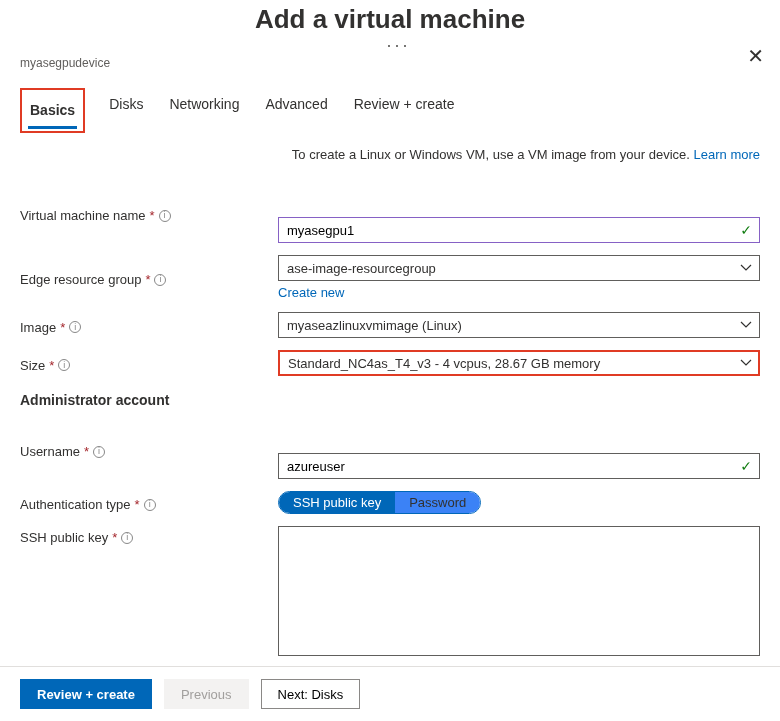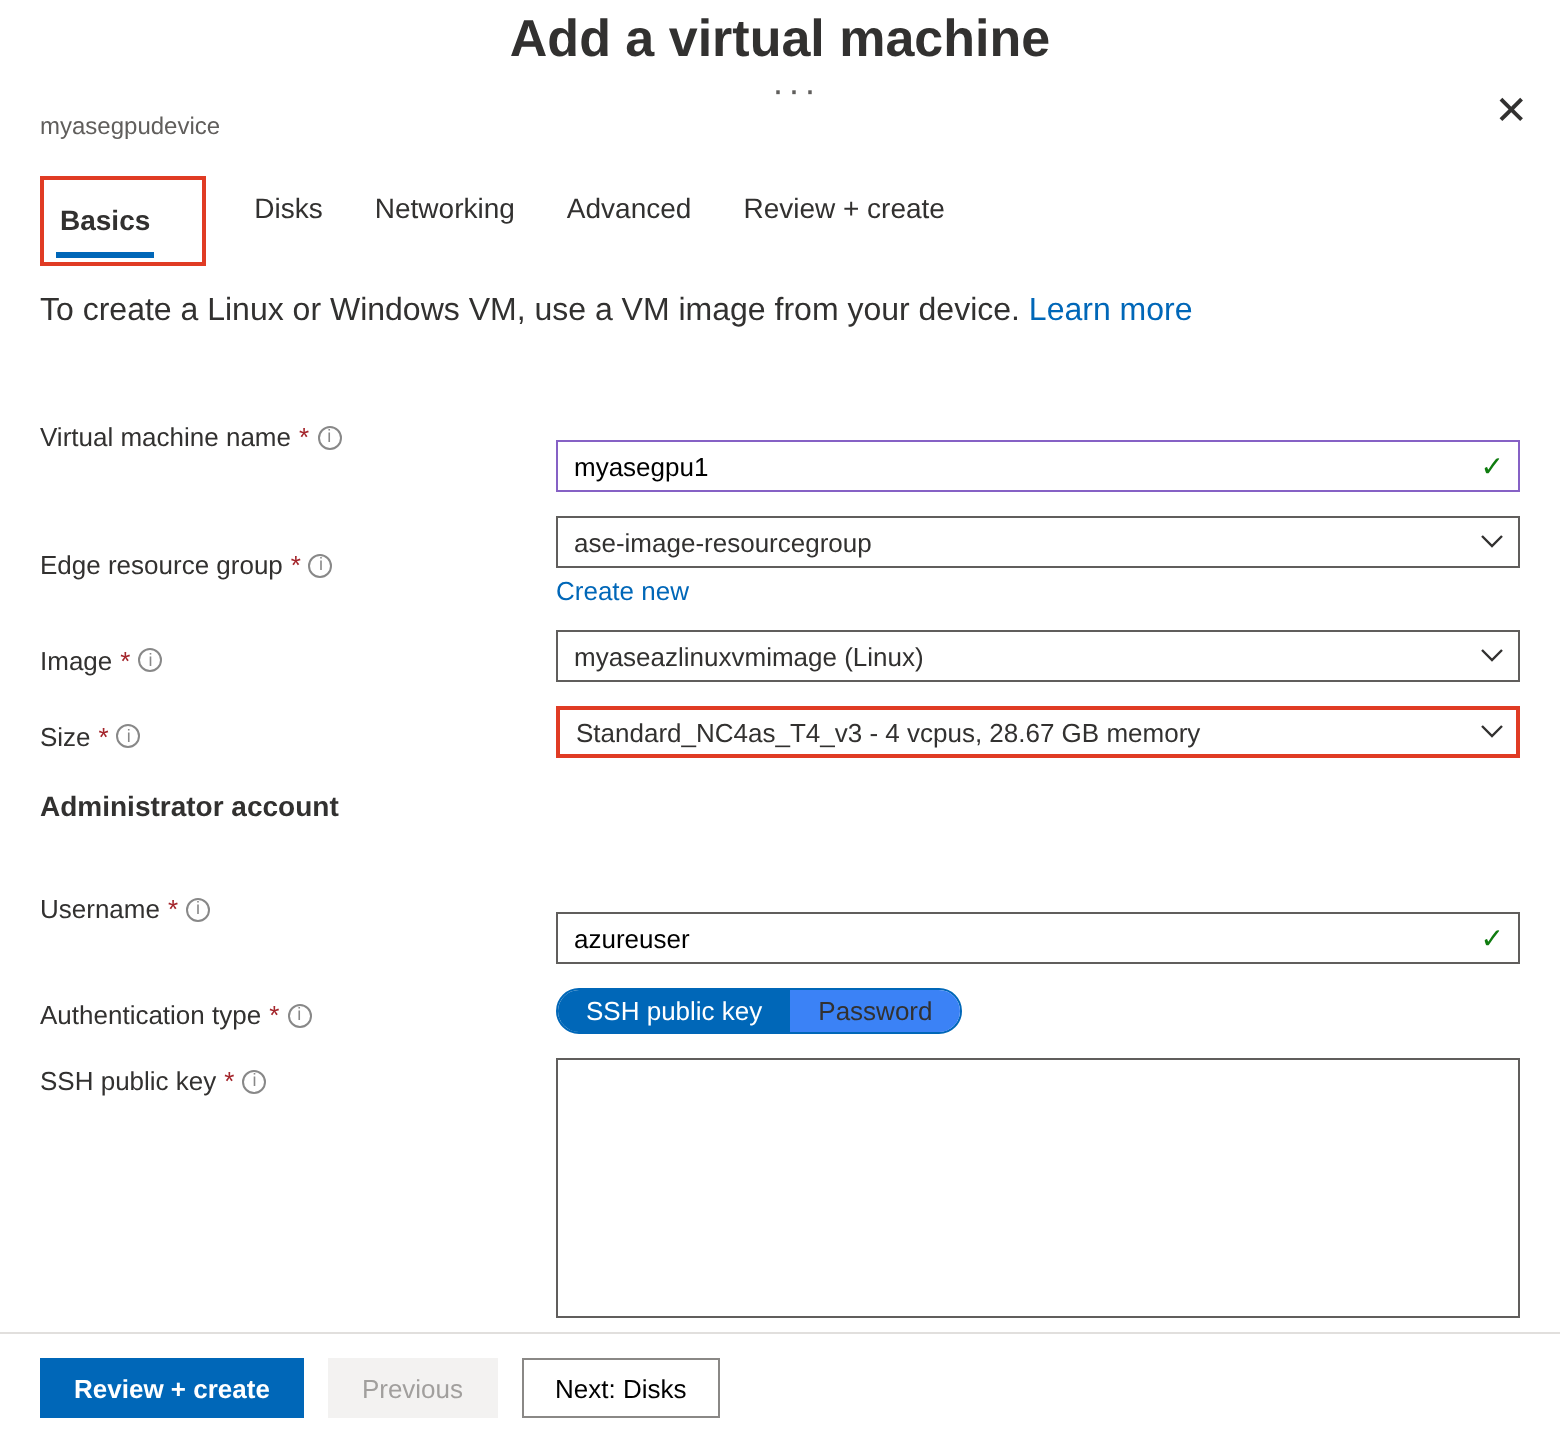--- a/index.html
+++ b/index.html
@@ -64,27 +64,28 @@
     color: #323130;
     cursor: pointer;
     border-bottom: 3px solid transparent;
   }
   .tab.active {
     font-weight: 600;
     border-bottom-color: #0067b8;
   }
   .tab-highlight {
     border: 2px solid #e03b24;
-    padding: 4px 24px 2px 6px;
+    padding: 4px 6px 2px 6px;
     margin: 0;
   }
   .intro {
     padding: 0 20px 16px 20px;
-    font-size: 16px;
-    color: #323130;
+    font-size: 13px;
+    color: #323130;
+    text-align: right;
   }
   .intro .link { color: #0067b8; text-decoration: none; cursor: pointer; }
   .form-row {
     display: flex;
     align-items: center;
     padding: 6px 20px;
   }
   .form-row.tall { align-items: flex-start; }
   .label-col {
     width: 258px;

